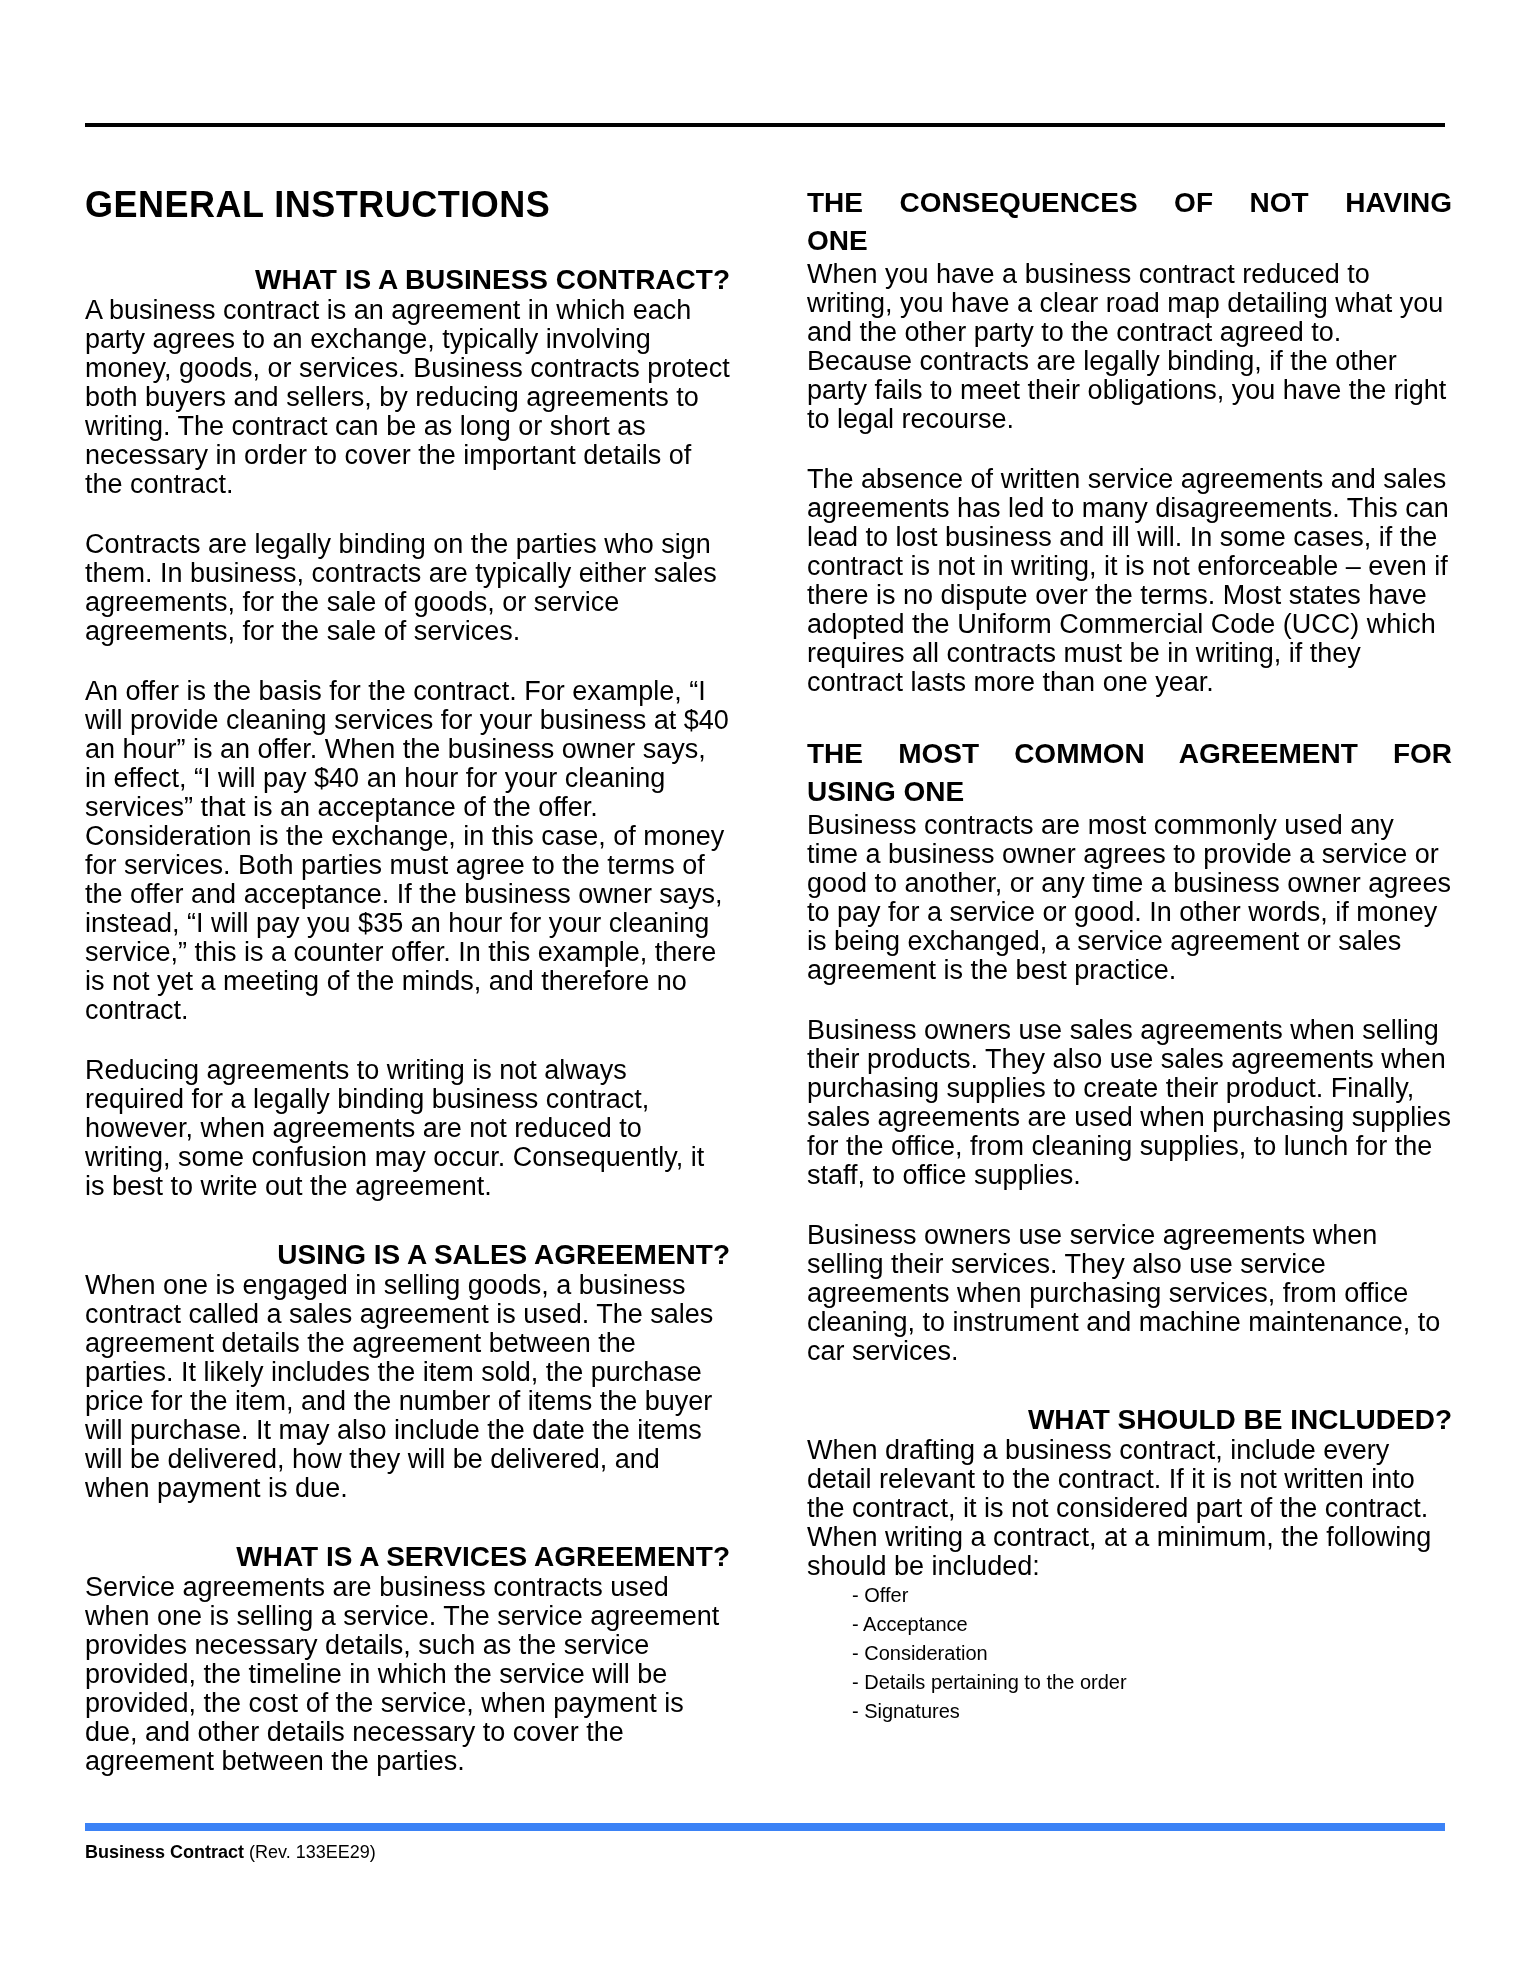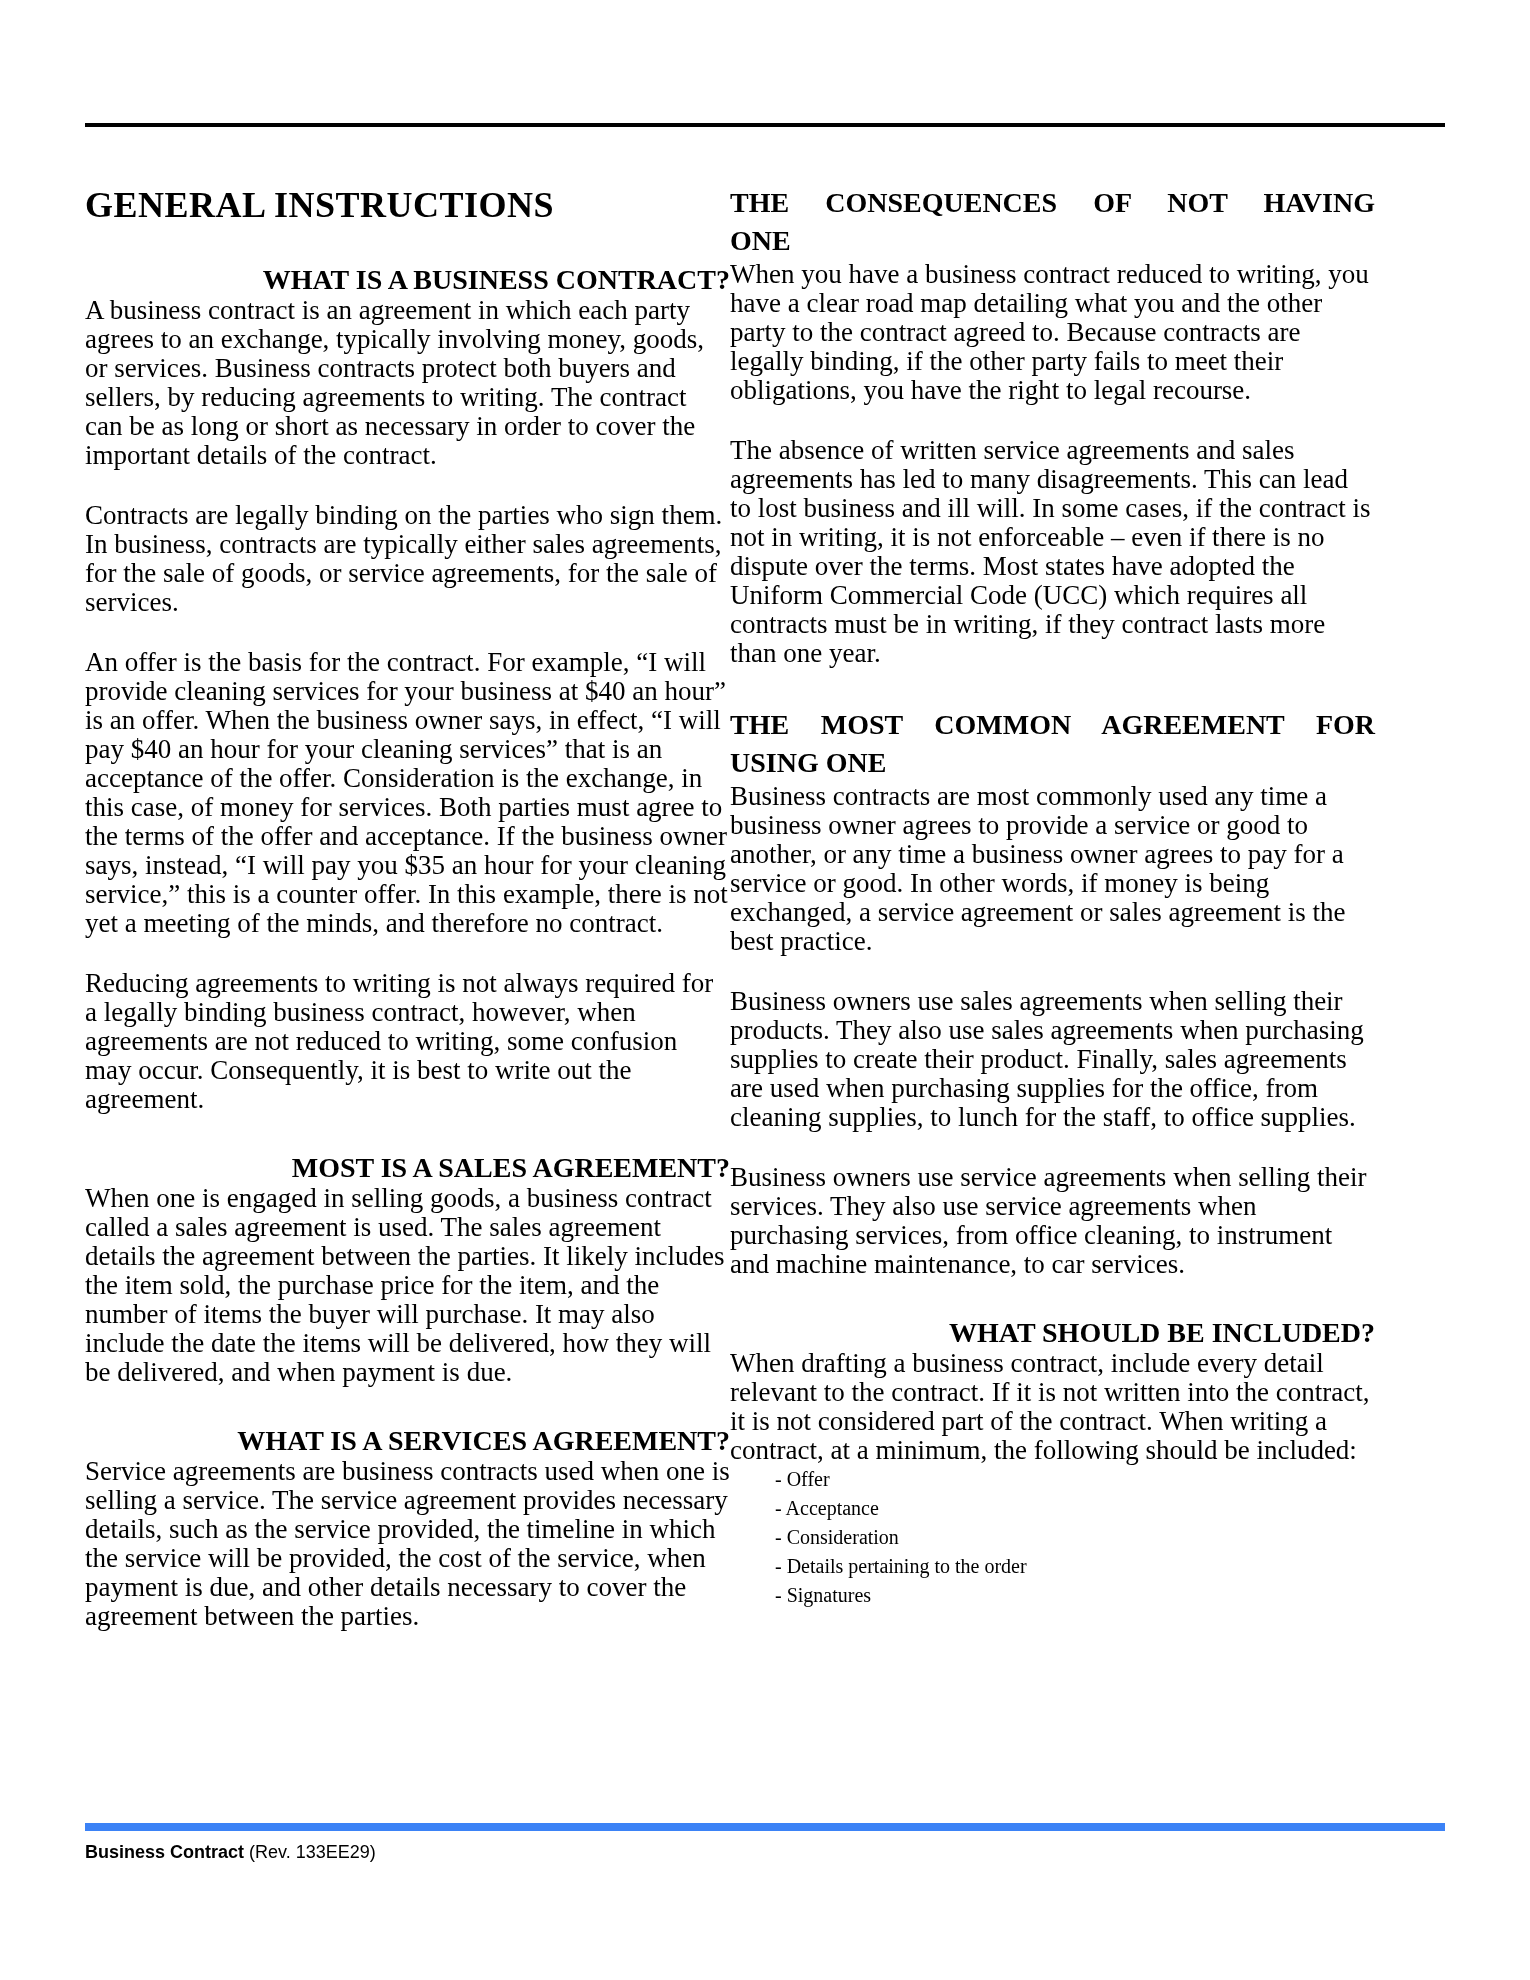--- a/index.html
+++ b/index.html
@@ -18,22 +18,22 @@
     width: 1360px;
     height: 4px;
     background: #000000;
   }
   .top-rule { top: 123px; }
   .columns {
     position: absolute;
     top: 184px;
     left: 85px;
     display: flex;
+    gap: 77px;
     align-items: flex-start;
-    font-family: Liberation Serif, serif;
   }
   .col { width: 645px; }
   .doc-title {
     font-size: 36px;
     line-height: 42px;
     font-weight: 700;
     margin: 0;
     letter-spacing: 0.5px;
   }
   h3.sec {
@@ -89,21 +89,21 @@
 
     <div class="col">
       <h1 class="doc-title">GENERAL INSTRUCTIONS</h1>
 
       <h3 class="sec">WHAT IS A BUSINESS CONTRACT?</h3>
       <p class="tight">A business contract is an agreement in which each party agrees to an exchange, typically involving money, goods, or services. Business contracts protect both buyers and sellers, by reducing agreements to writing. The contract can be as long or short as necessary in order to cover the important details of the contract.</p>
       <p>Contracts are legally binding on the parties who sign them. In business, contracts are typically either sales agreements, for the sale of goods, or service agreements, for the sale of services.</p>
       <p>An offer is the basis for the contract. For example, “I will provide cleaning services for your business at $40 an hour” is an offer. When the business owner says, in effect, “I will pay $40 an hour for your cleaning services” that is an acceptance of the offer. Consideration is the exchange, in this case, of money for services. Both parties must agree to the terms of the offer and acceptance. If the business owner says, instead, “I will pay you $35 an hour for your cleaning service,” this is a counter offer. In this example, there is not yet a meeting of the minds, and therefore no contract.</p>
       <p>Reducing agreements to writing is not always required for a legally binding business contract, however, when agreements are not reduced to writing, some confusion may occur. Consequently, it is best to write out the agreement.</p>
 
-      <h3 class="sec">MOST IS A SALES AGREEMENT?</h3>
+      <h3 class="sec">USING IS A SALES AGREEMENT?</h3>
       <p class="tight">When one is engaged in selling goods, a business contract called a sales agreement is used. The sales agreement details the agreement between the parties. It likely includes the item sold, the purchase price for the item, and the number of items the buyer will purchase. It may also include the date the items will be delivered, how they will be delivered, and when payment is due.</p>
 
       <h3 class="sec">WHAT IS A SERVICES AGREEMENT?</h3>
       <p class="tight">Service agreements are business contracts used when one is selling a service. The service agreement provides necessary details, such as the service provided, the timeline in which the service will be provided, the cost of the service, when payment is due, and other details necessary to cover the agreement between the parties.</p>
     </div>
 
     <div class="col">
 
       <div class="h2block">
         <div class="h2line just">THE CONSEQUENCES OF NOT HAVING</div>

